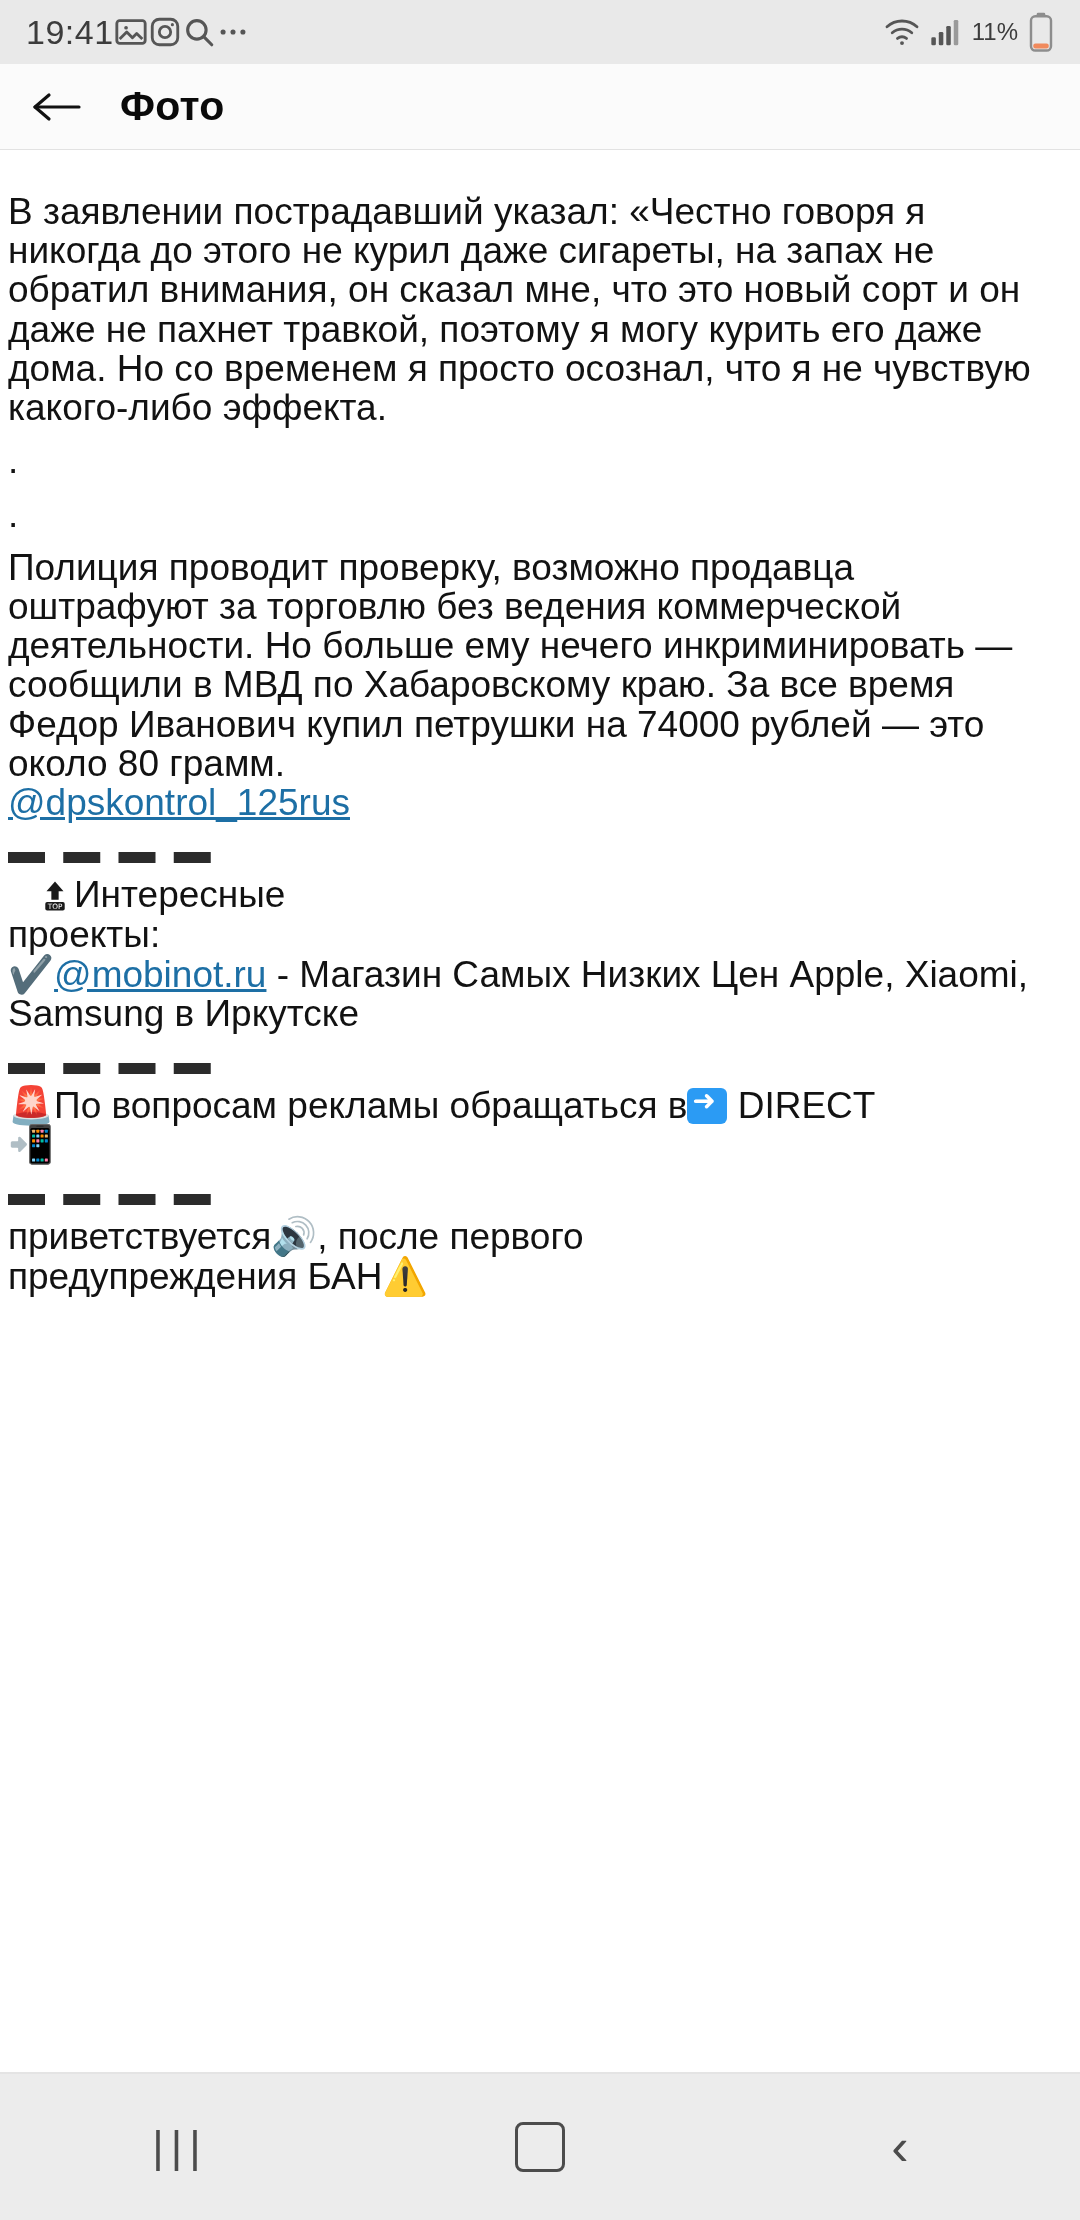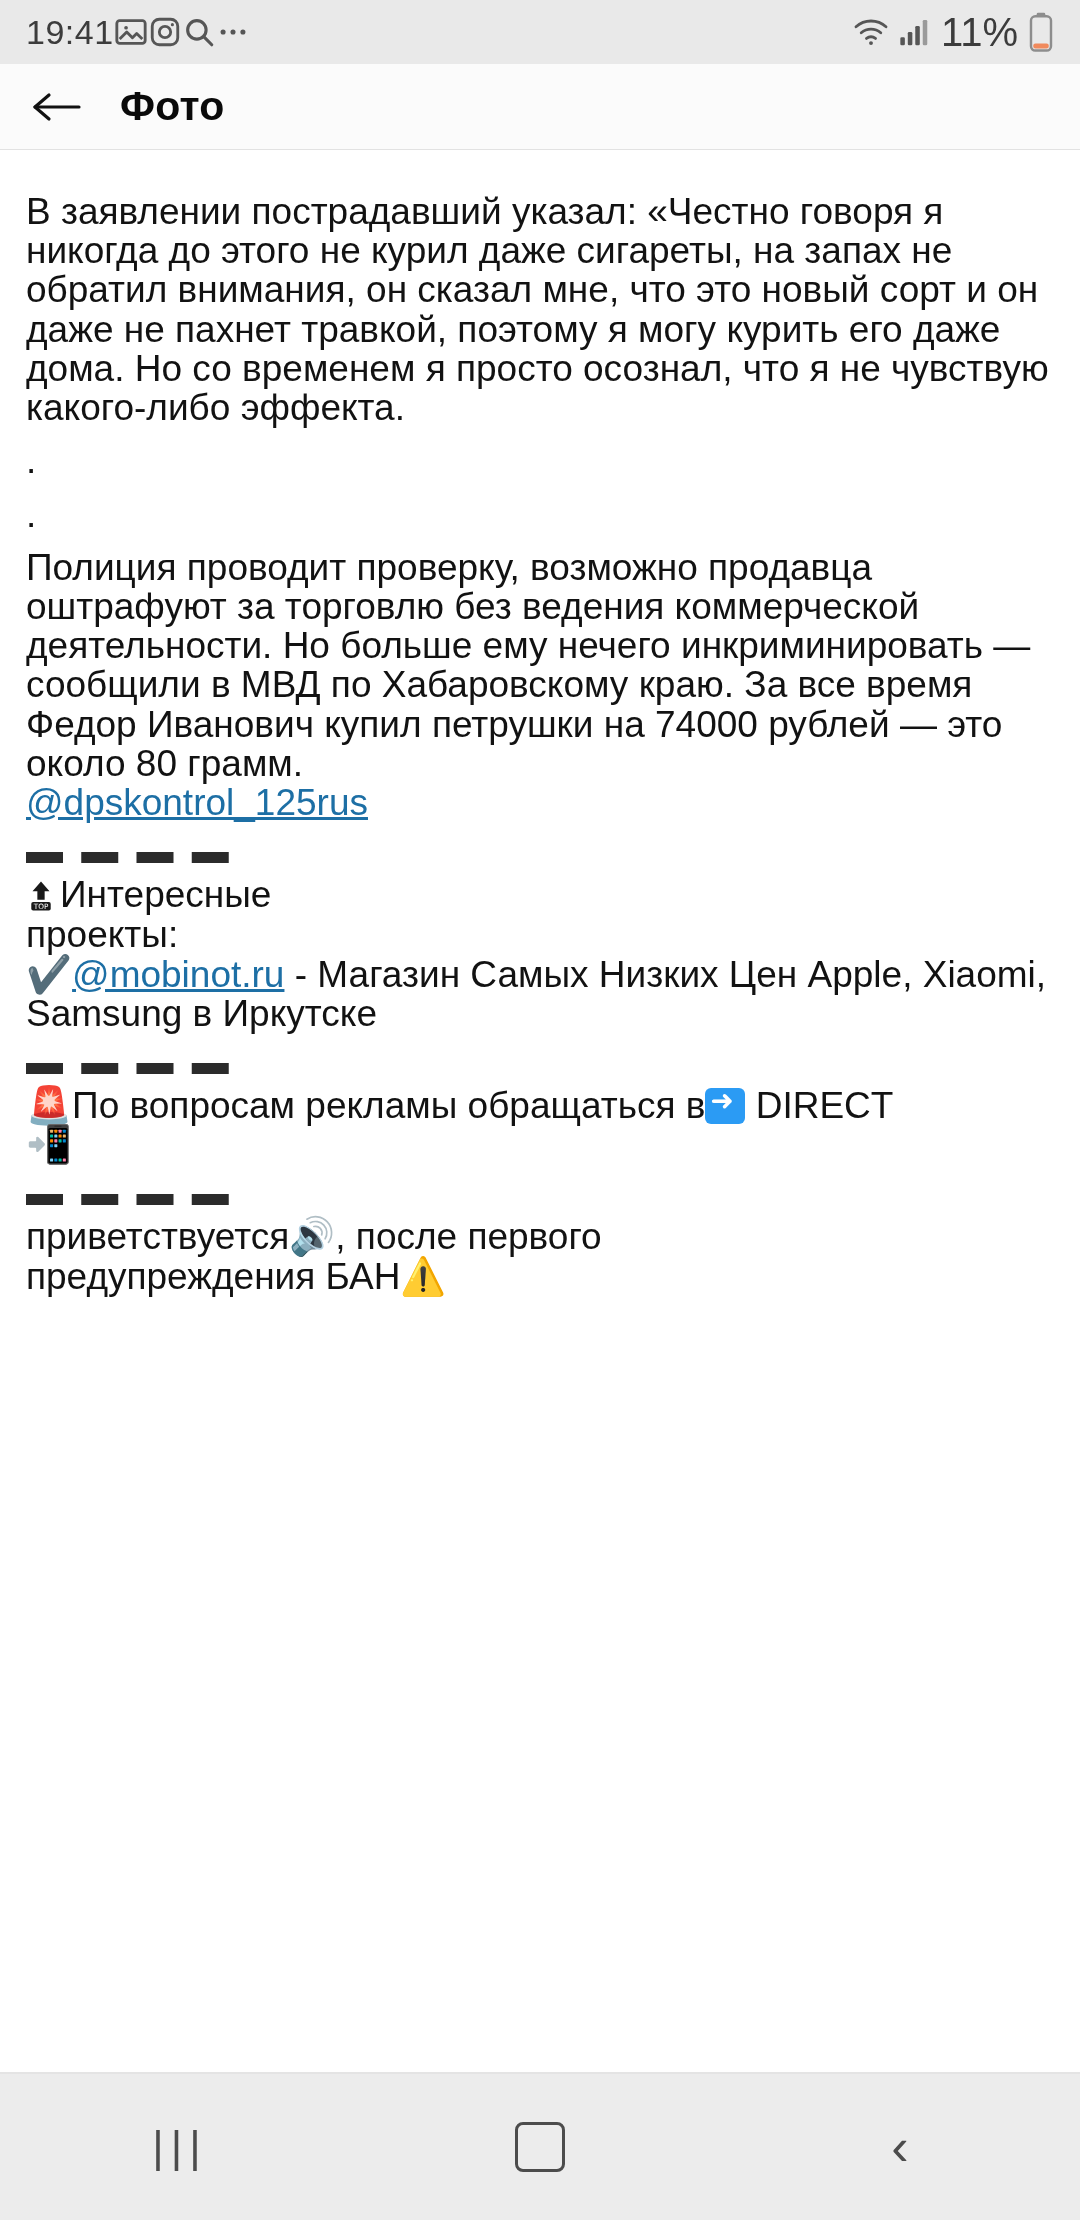--- a/index.html
+++ b/index.html
@@ -35,21 +35,21 @@
     font-size: 34px;
     letter-spacing: 0.5px;
     color: #3c3c3c;
   }
   .status-right {
     display: flex;
     align-items: center;
     gap: 10px;
   }
   .battery-pct {
-    font-size: 40px;
+    font-size: 24px;
     color: #3c3c3c;
   }
   .icon-gray { color: #565656; }
 
   
   .app-bar {
     height: 86px;
     background: #fbfbfb;
     border-bottom: 1px solid #e2e2e2;
     display: flex;
@@ -73,21 +73,21 @@
     letter-spacing: 0.2px;
   }
 
   
   .content {
     position: absolute;
     top: 170px;
     left: 0;
     right: 0;
     bottom: 146px;
-    padding: 22px 26px 0 26px;
+    padding: 22px 26px 0 8px;
     box-sizing: border-box;
     overflow: hidden;
     background: #ffffff;
   }
   .para {
     font-size: 37px;
     line-height: 1.06;
     color: #121212;
     margin: 0 0 0 0;
     word-wrap: break-word;
@@ -117,20 +117,21 @@
     color: #121212;
   }
   .emoji { font-family: "DejaVu Sans", sans-serif; }
 
   
   .glyph-top {
     display: inline-block;
     width: 34px; height: 36px;
     vertical-align: -6px;
     position: relative;
+    margin-left: 32px;
   }
   .glyph-arrowbox {
     display: inline-block;
     width: 40px; height: 36px;
     background: #2b9bf4;
     border-radius: 6px;
     vertical-align: -6px;
     position: relative;
   }
   .glyph-arrowbox::after {

